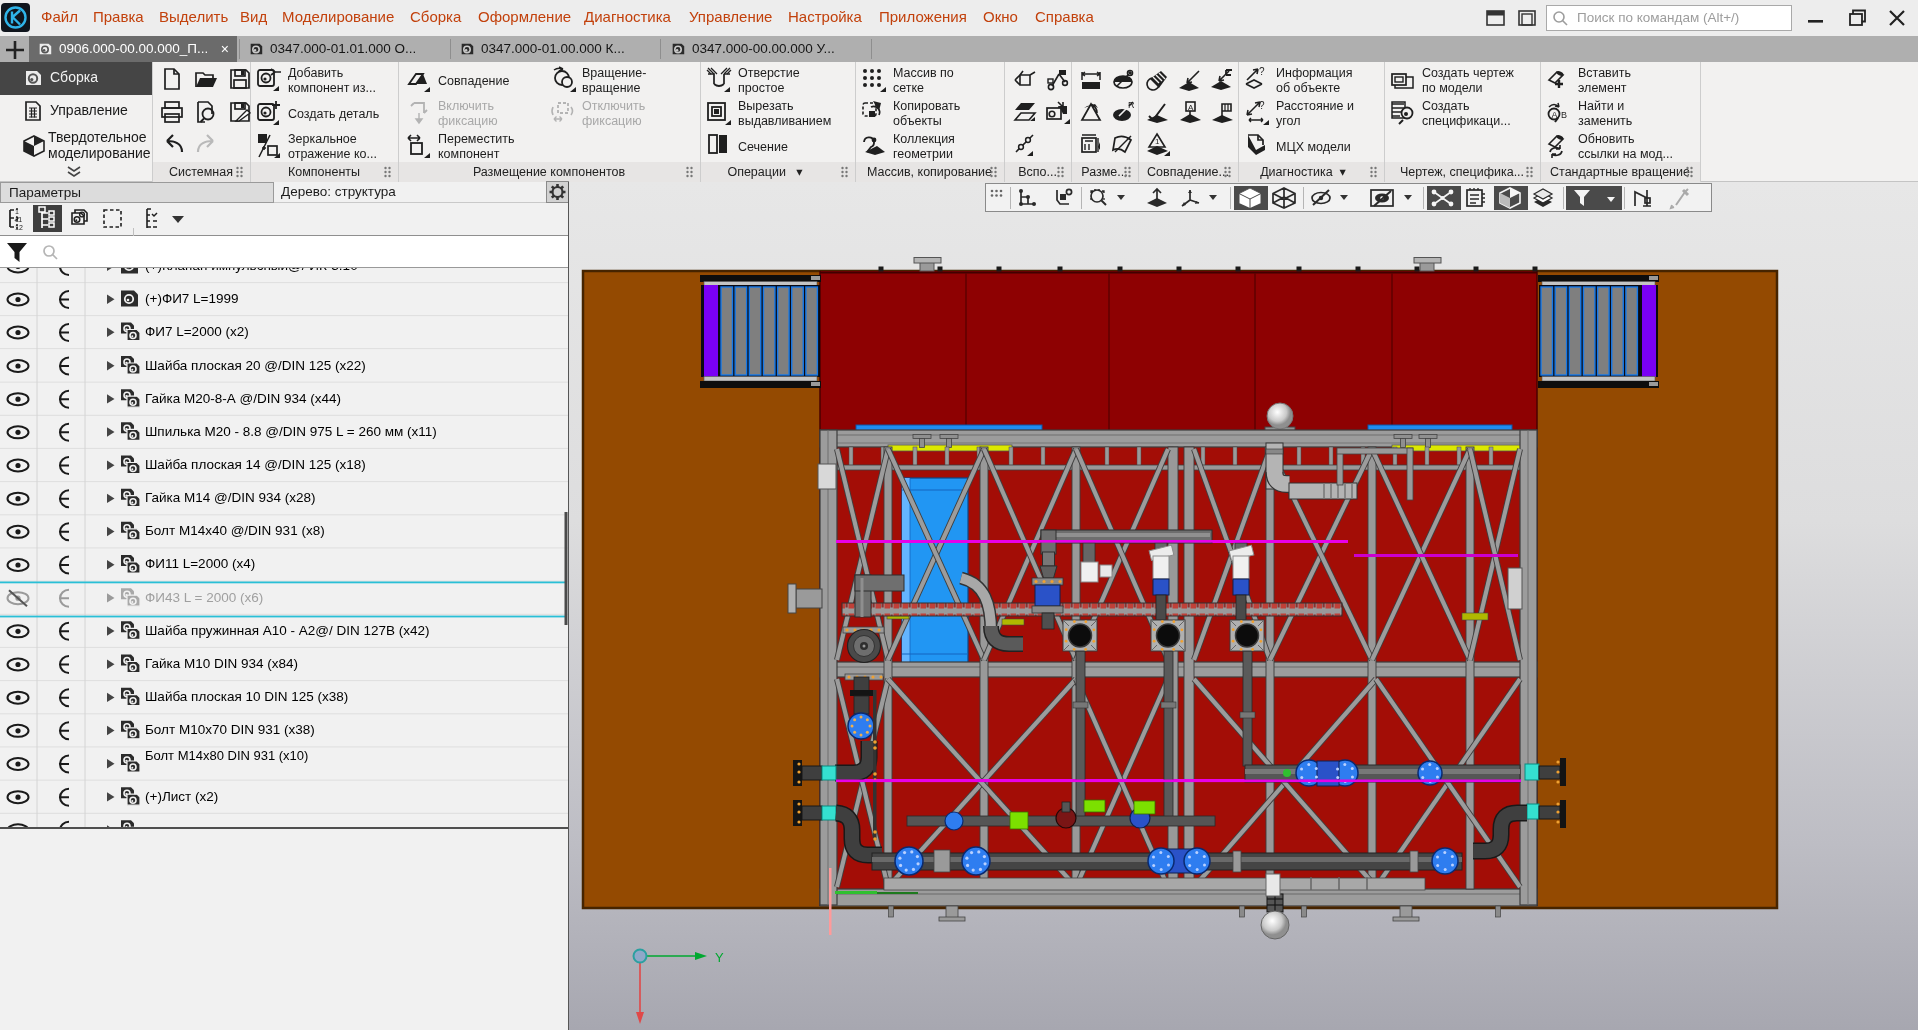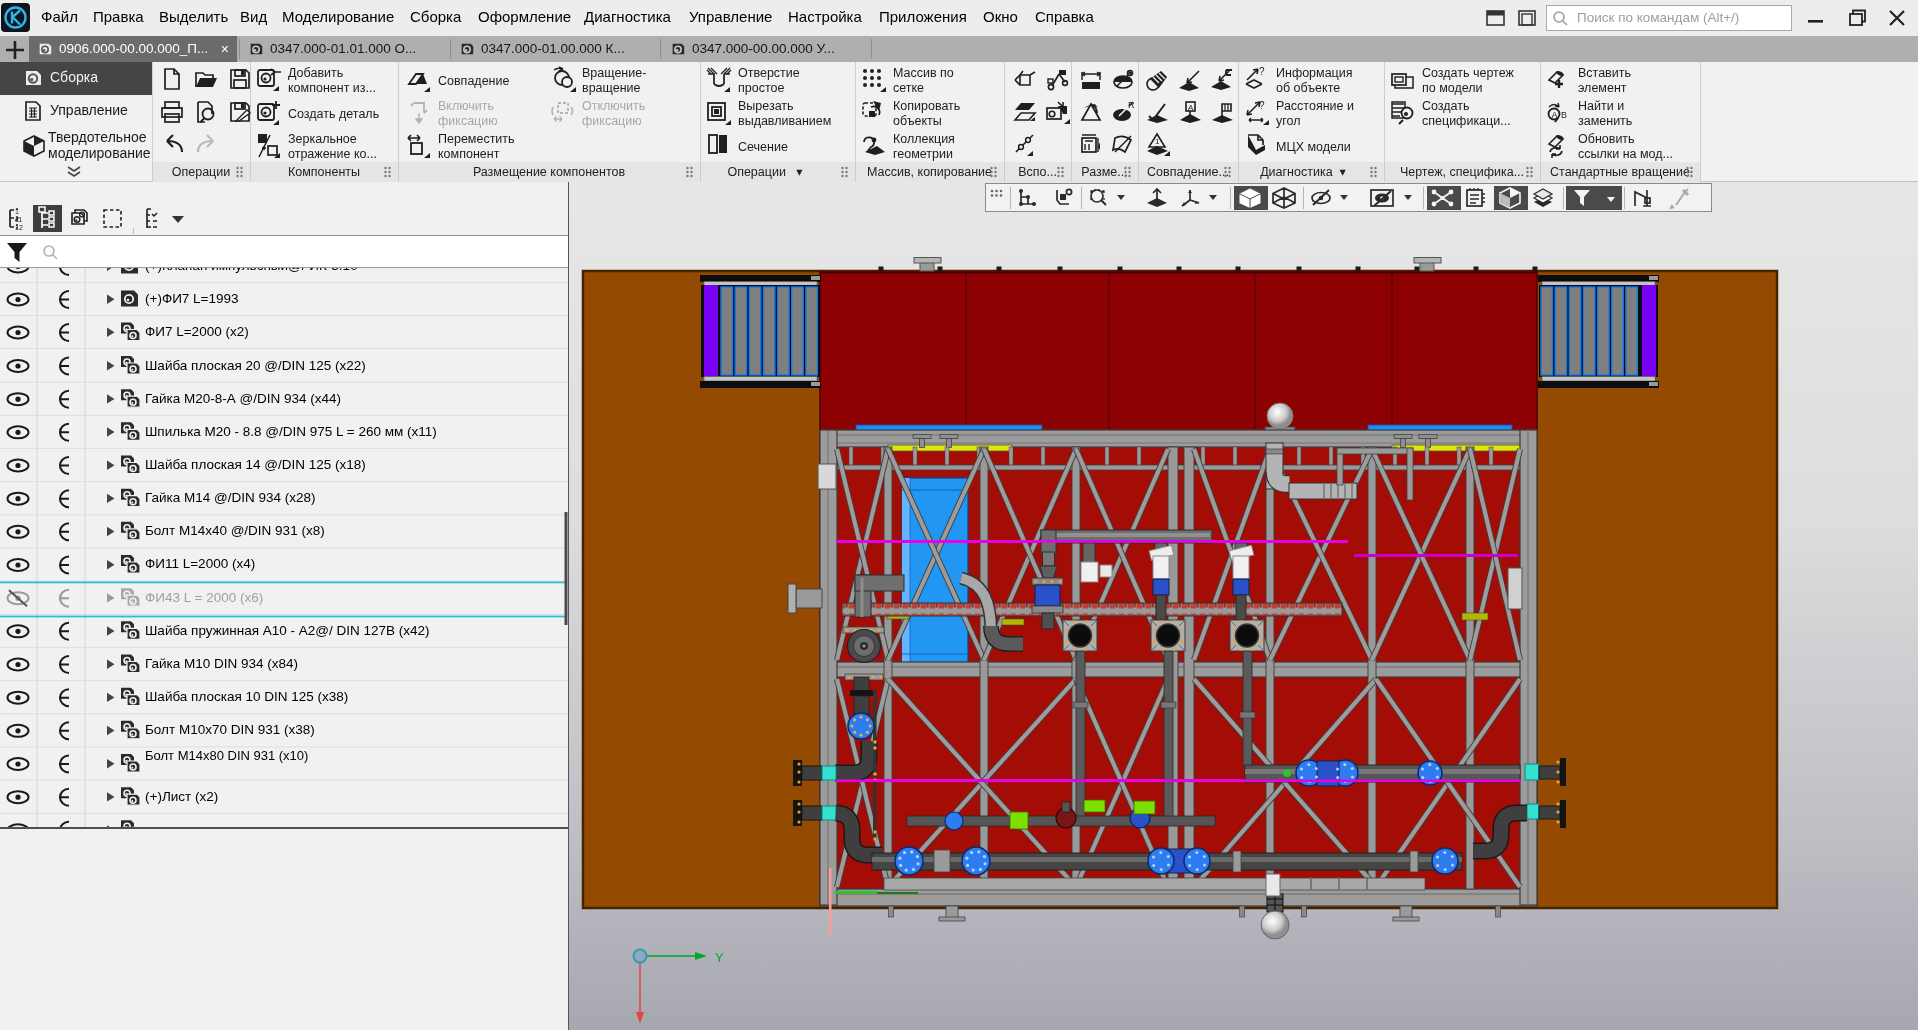--- a/index.html
+++ b/index.html
@@ -1,21 +1,21 @@
 <!DOCTYPE html>
 <html><head><meta charset="utf-8"><title>CAD</title>
 <style>
 *{box-sizing:border-box;margin:0;padding:0}
 html,body{width:1918px;height:1030px;overflow:hidden}
 body{font-family:"Liberation Sans",sans-serif;background:#f1f1f1;-webkit-font-smoothing:antialiased}
 .abs{position:absolute}
 #app{position:relative;width:1918px;height:1030px}
 
 #titlebar{position:absolute;left:0;top:0;width:1918px;height:36px;background:#ededed}
-#titlebar .menu{position:absolute;top:8px;font-size:15px;color:#000000;letter-spacing:0}
+#titlebar .menu{position:absolute;top:8px;font-size:15px;color:#c2410c;letter-spacing:0}
 #logo{position:absolute;left:1px;top:3px;width:29px;height:29px;background:#10151d;border-radius:4px}
 #searchbox{position:absolute;left:1546px;top:5px;width:246px;height:26px;background:#fff;border:1px solid #a9a9a9;color:#9d9d9d;font-size:13.5px;line-height:24px;padding-left:30px}
 
 #tabbar{position:absolute;left:0;top:36px;width:1918px;height:26px;background:#afafaf}
 .tab{position:absolute;top:0;height:26px;font-size:13.5px;line-height:26px;color:#161616;white-space:nowrap}
 .tab .ticon{position:absolute;left:7px;top:5px}
 .tab .tlabel{position:absolute;left:30px;top:0}
 .tabsep{position:absolute;top:3px;width:1px;height:20px;background:#8e8e8e}
 
 #ribbon{position:absolute;left:0;top:62px;width:1918px;height:120px;background:#f2f1f0;border-bottom:1px solid #c4c4c4}
@@ -162,21 +162,21 @@
       <div class="gsep" style="left:700px"></div>
       <div class="gsep" style="left:855px"></div>
       <div class="gsep" style="left:1004px"></div>
       <div class="gsep" style="left:1071px"></div>
       <div class="gsep" style="left:1138px"></div>
       <div class="gsep" style="left:1238px"></div>
       <div class="gsep" style="left:1384px"></div>
       <div class="gsep" style="left:1540px"></div>
       <div class="gsep" style="left:1700px"></div>
 
-    <div class="lab" style="left:152px;width:98px">Операции</div>
+    <div class="lab" style="left:152px;width:98px">Системная</div>
     <div class="lab" style="left:250px;width:148px">Компоненты</div>
     <div class="lab" style="left:398px;width:302px">Размещение компонентов</div>
     <div class="lab" style="left:700px;width:130px">Операции&nbsp;&nbsp;&nbsp;▾</div>
     <div class="lab" style="left:855px;width:149px">Массив, копирование</div>
     <div class="lab" style="left:1004px;width:67px">Вспо...</div>
     <div class="lab" style="left:1071px;width:67px">Разме...</div>
     <div class="lab" style="left:1138px;width:100px">Совпадение...</div>
     <div class="lab" style="left:1238px;width:130px">Диагностика&nbsp;&nbsp;▾</div>
     <div class="lab" style="left:1384px;width:156px">Чертеж, специфика...</div>
     <div class="lab" style="left:1540px;width:160px">Стандартные вращение</div>
@@ -584,20 +584,30 @@
       <div class="rtxt" style="left:1578px;top:37px">Найти и<br>заменить</div>
       <svg class="abs" style="left:1546px;top:70px" width="26" height="26" viewBox="0 0 26 26">
           <path d="M3 12 l8 -8 l6 3 l-8 8 z" fill="none" stroke="#1f1f1f" stroke-width="1.6"></path>
           <ellipse cx="14" cy="5.5" rx="3.5" ry="2" fill="#1f1f1f" transform="rotate(25 14 5.5)"></ellipse>
           <path d="M4 20 a6 5 0 0 1 10 -3 M14 17 l-4 0 M14 17 l0 -4 M16 19 a6 5 0 0 1 -10 3 M6 22 l4 0 M6 22 l0 4" fill="none" stroke="#1f1f1f" stroke-width="1.6"></path>
         </svg>
       <div class="rtxt" style="left:1578px;top:70px">Обновить<br>ссылки на мод...</div>
     </div>
   </div>
   <div id="panel">
+    <div id="phead">
+      <div id="ptabs">Параметры</div>
+      <div id="ptree-t">Дерево: структура</div>
+      <div id="pgear"><svg width="21" height="20" viewBox="0 0 20 20">
+            <g stroke="#333" stroke-width="2.6">
+              <path d="M10 2v4M10 14v4M2 10h4M14 10h4M4.3 4.3l2.9 2.9M12.8 12.8l2.9 2.9M15.7 4.3l-2.9 2.9M7.2 12.8l-2.9 2.9"></path>
+            </g>
+            <circle cx="10" cy="10" r="5" fill="#d2d2d2" stroke="#333" stroke-width="2.2"></circle>
+          </svg></div>
+    </div>
     <div id="ptool">
       <svg class="ptb" style="left:2px" width="29" height="27" viewBox="0 0 29 27">
           <path d="M8 5 v17 M8 5 h4 M8 13 h4 M8 22 h4" stroke="#1f1f1f" stroke-width="1.7" fill="none"></path>
           <path d="M14 4 h2 M14 12 h1 l1 1 l-2 2 h2 M14 20 h2 m-2 3 h2" stroke="#1f1f1f" stroke-width="1.4" fill="none"></path>
           <text x="13" y="9" font-size="7" fill="#1f1f1f" font-family="Liberation Sans">1</text>
           <text x="13" y="17" font-size="7" fill="#1f1f1f" font-family="Liberation Sans">11</text>
           <text x="13" y="25" font-size="7" fill="#1f1f1f" font-family="Liberation Sans">12</text>
         </svg>
       <svg class="ptb on" style="left:33px" width="29" height="27" viewBox="0 0 29 27">
           <path d="M9 4 v19 M9 8 h6 M9 14 h6 M9 20 h6" stroke="#fff" stroke-width="1.7" fill="none"></path>
@@ -801,21 +811,21 @@
         <use href="#partm" x="120" y="551.3"></use>
         </g>
         <line x1="37" y1="0" x2="37" y2="559" stroke="#d4d4d4" stroke-width="1"></line>
         <line x1="85" y1="0" x2="85" y2="559" stroke="#d4d4d4" stroke-width="1"></line>
         <rect x="0" y="313.5" width="567" height="1.8" fill="#2abfd6"></rect>
         <rect x="0" y="347.6" width="567" height="1.8" fill="#2abfd6"></rect>
         <rect x="564.5" y="244" width="3" height="113" fill="#4a4a4a"></rect>
       </svg>
       <div id="treenames">
       <span class="abs" style="left:145px;top:-10px;font-size:13.5px;white-space:nowrap">(+)Клапан импульсный@/ ИК-3.10</span>
-      <span class="abs" style="left:145px;top:23px;font-size:13.5px;white-space:nowrap">(+)ФИ7 L=1993</span>
+      <span class="abs" style="left:145px;top:23px;font-size:13.5px;white-space:nowrap">(+)ФИ7 L=1999</span>
       <span class="abs" style="left:145px;top:56px;font-size:13.5px;white-space:nowrap">ФИ7 L=2000 (x2)</span>
       <span class="abs" style="left:145px;top:90px;font-size:13.5px;white-space:nowrap">Шайба плоская 20 @/DIN 125 (x22)</span>
       <span class="abs" style="left:145px;top:123px;font-size:13.5px;white-space:nowrap">Гайка М20-8-А @/DIN 934  (x44)</span>
       <span class="abs" style="left:145px;top:156px;font-size:13.5px;white-space:nowrap">Шпилька М20 - 8.8 @/DIN 975 L = 260 мм (x11)</span>
       <span class="abs" style="left:145px;top:189px;font-size:13.5px;white-space:nowrap">Шайба плоская 14 @/DIN 125 (x18)</span>
       <span class="abs" style="left:145px;top:222px;font-size:13.5px;white-space:nowrap">Гайка М14 @/DIN 934 (x28)</span>
       <span class="abs" style="left:145px;top:255px;font-size:13.5px;white-space:nowrap">Болт М14х40 @/DIN 931 (x8)</span>
       <span class="abs" style="left:145px;top:288px;font-size:13.5px;white-space:nowrap">ФИ11 L=2000 (x4)</span>
       <span class="abs" style="left:145px;top:322px;font-size:13.5px;white-space:nowrap;color:#a0a0a0">ФИ43 L = 2000 (x6)</span>
       <span class="abs" style="left:145px;top:355px;font-size:13.5px;white-space:nowrap">Шайба пружинная А10 - А2@/ DIN 127В (x42)</span>

